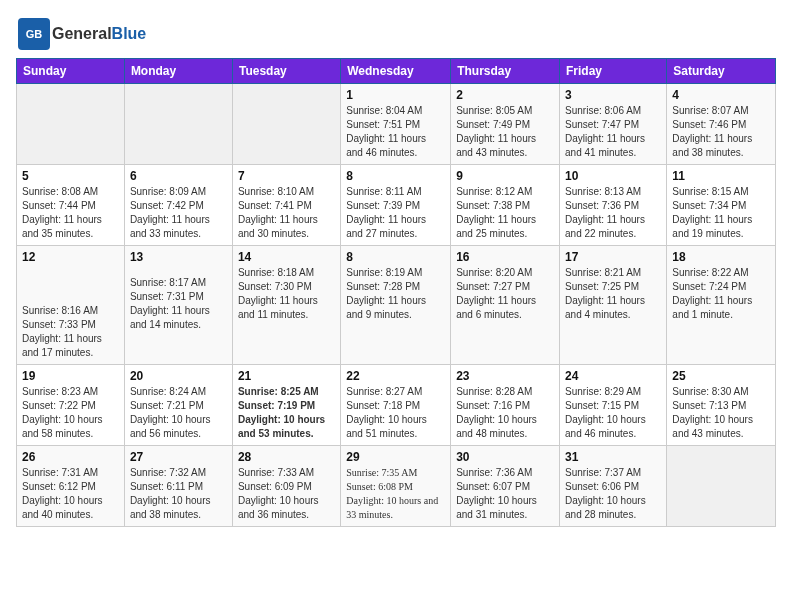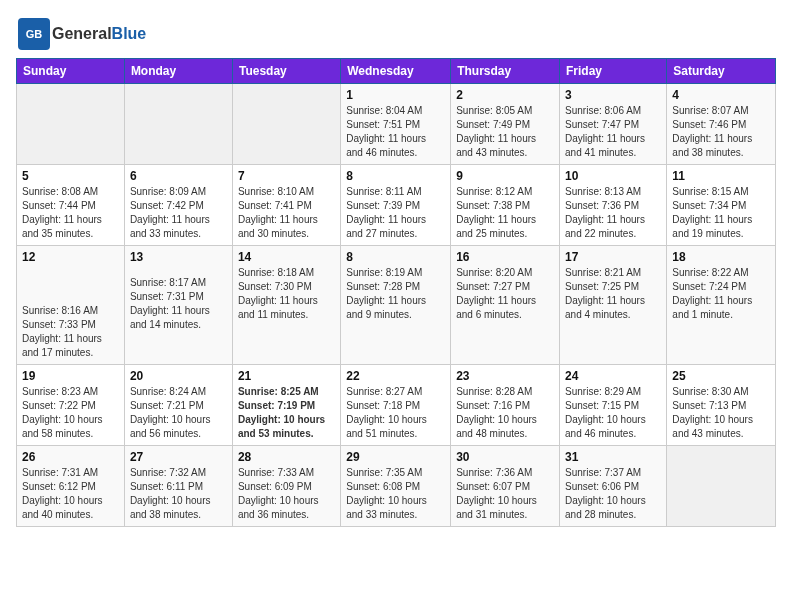--- a/index.html
+++ b/index.html
@@ -289,21 +289,21 @@
 Daylight: 10 hours and 38 minutes.</div>
         </td>
         <td>
           <span class="day-num">28</span>
           <div class="day-info" style="white-space: pre-line;">Sunrise: 7:33 AM
 Sunset: 6:09 PM
 Daylight: 10 hours and 36 minutes.</div>
         </td>
         <td>
           <span class="day-num">29</span>
-          <div class="day-info" style="white-space: pre-line;">Sunrise: 7:35 AM
+          <div class="day-info" style="white-space: pre-line; font-family: Liberation Serif, serif;">Sunrise: 7:35 AM
 Sunset: 6:08 PM
 Daylight: 10 hours and 33 minutes.</div>
         </td>
         <td>
           <span class="day-num">30</span>
           <div class="day-info" style="white-space: pre-line;">Sunrise: 7:36 AM
 Sunset: 6:07 PM
 Daylight: 10 hours and 31 minutes.</div>
         </td>
         <td>

